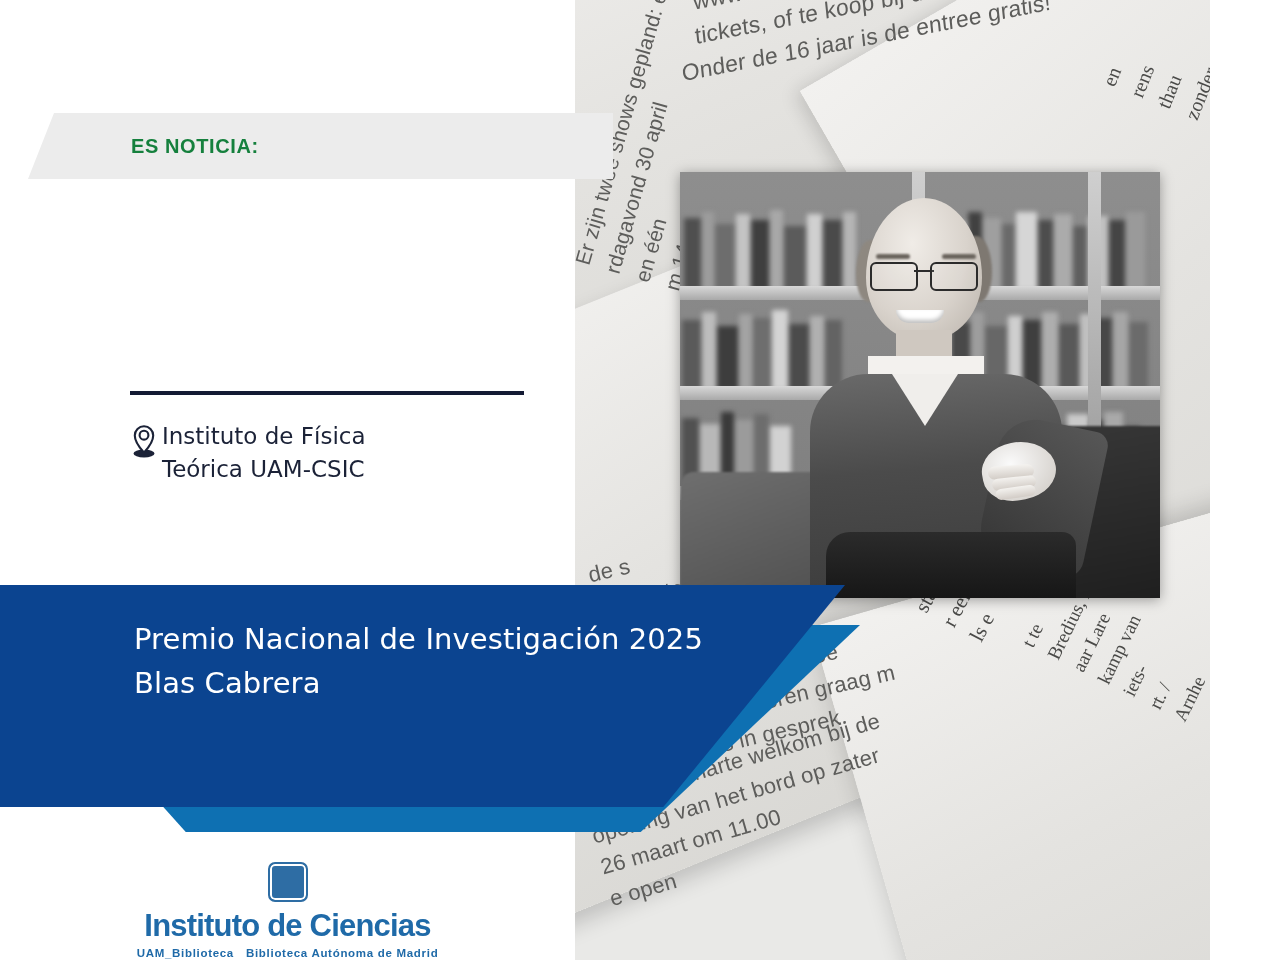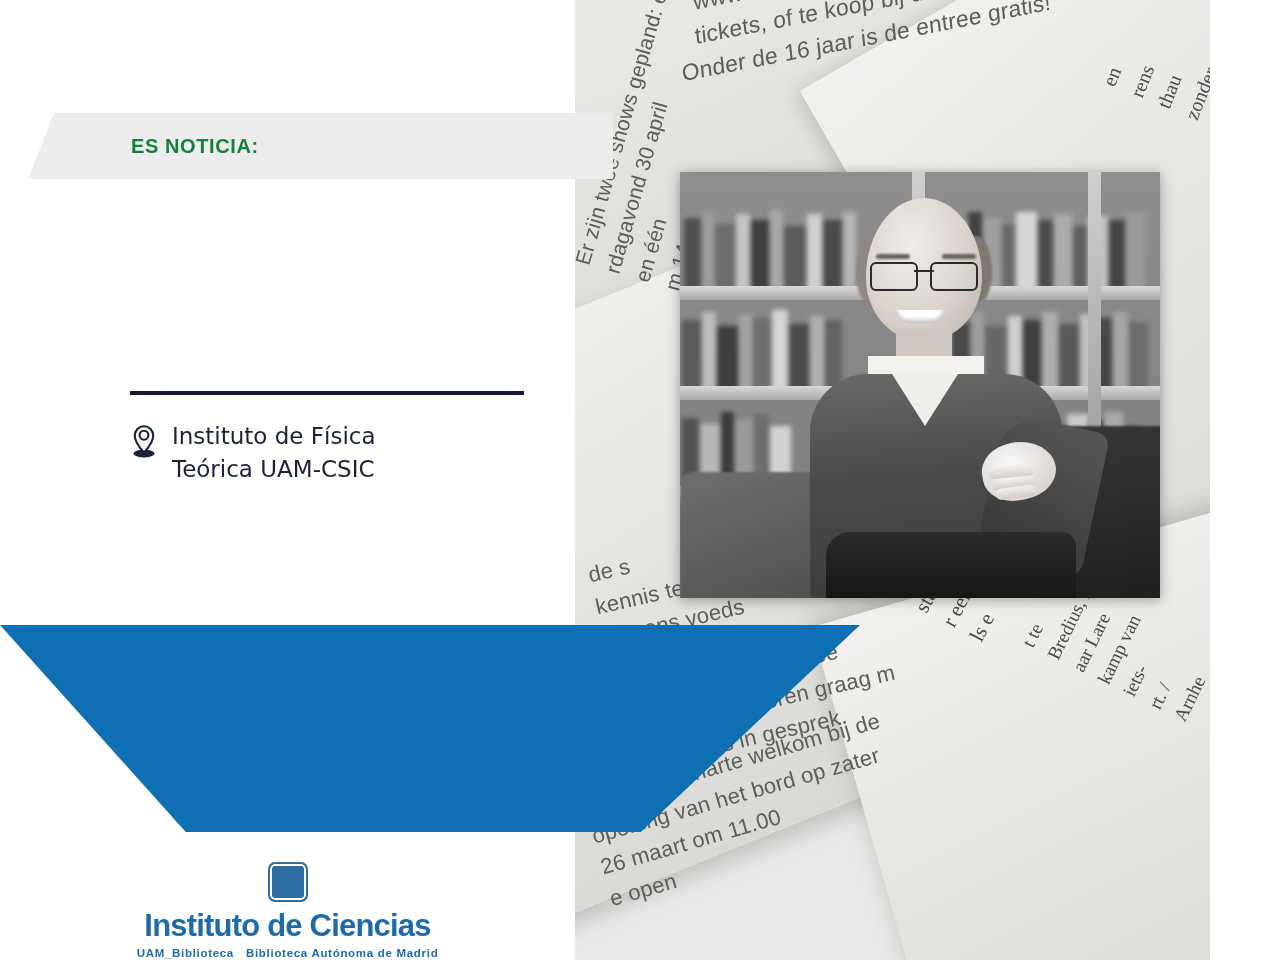--- a/index.html
+++ b/index.html
@@ -338,21 +338,21 @@
     width: 394px; height: 4px;
     background: #131a33;
   }
 
   
   .affiliation {
     position: absolute;
     left: 130px; top: 420px;
     display: flex;
     align-items: flex-start;
-    gap: 14px;
+    gap: 4px;
   }
   .pin-icon { margin-top: 4px; flex: 0 0 auto; }
   .affiliation .aff-text {
     color: #1b2237;
     font-size: 23px;
     line-height: 1.42;
     font-family: "DejaVu Sans", sans-serif;
     white-space: pre-line;
   }
 
@@ -603,20 +603,24 @@
         <ellipse cx="14" cy="29.5" rx="10.5" ry="4" fill="#1b2237"></ellipse>
         <path d="M14 2.2c-5.1 0-9.2 4.1-9.2 9.2 0 6.6 7.6 15.2 8.5 16.2.4.5 1 .5 1.4 0 .9-1 8.5-9.6 8.5-16.2 0-5.1-4.1-9.2-9.2-9.2z" fill="#ffffff" stroke="#1b2237" stroke-width="2.1"></path>
         <circle cx="14" cy="11.2" r="4.4" fill="#ffffff" stroke="#1b2237" stroke-width="2.1"></circle>
       </svg>
     </span>
     <span class="aff-text">Instituto de Física
 Teórica UAM-CSIC</span>
   </div>
 
   <div class="banner-light"></div>
+  <div class="banner-dark">
+    <div class="banner-lines">Premio Nacional de Investigación 2025
+Blas Cabrera</div>
+  </div>
 
   <div class="footer-white"></div>
   <div class="logo">
     <div class="logo-mark"></div>
     <div class="logo-title">Instituto de Ciencias</div>
     <div class="logo-sub">
       <span>UAM_Biblioteca</span><span class="gap"></span><span>Biblioteca Autónoma de Madrid</span>
     </div>
   </div>
 

